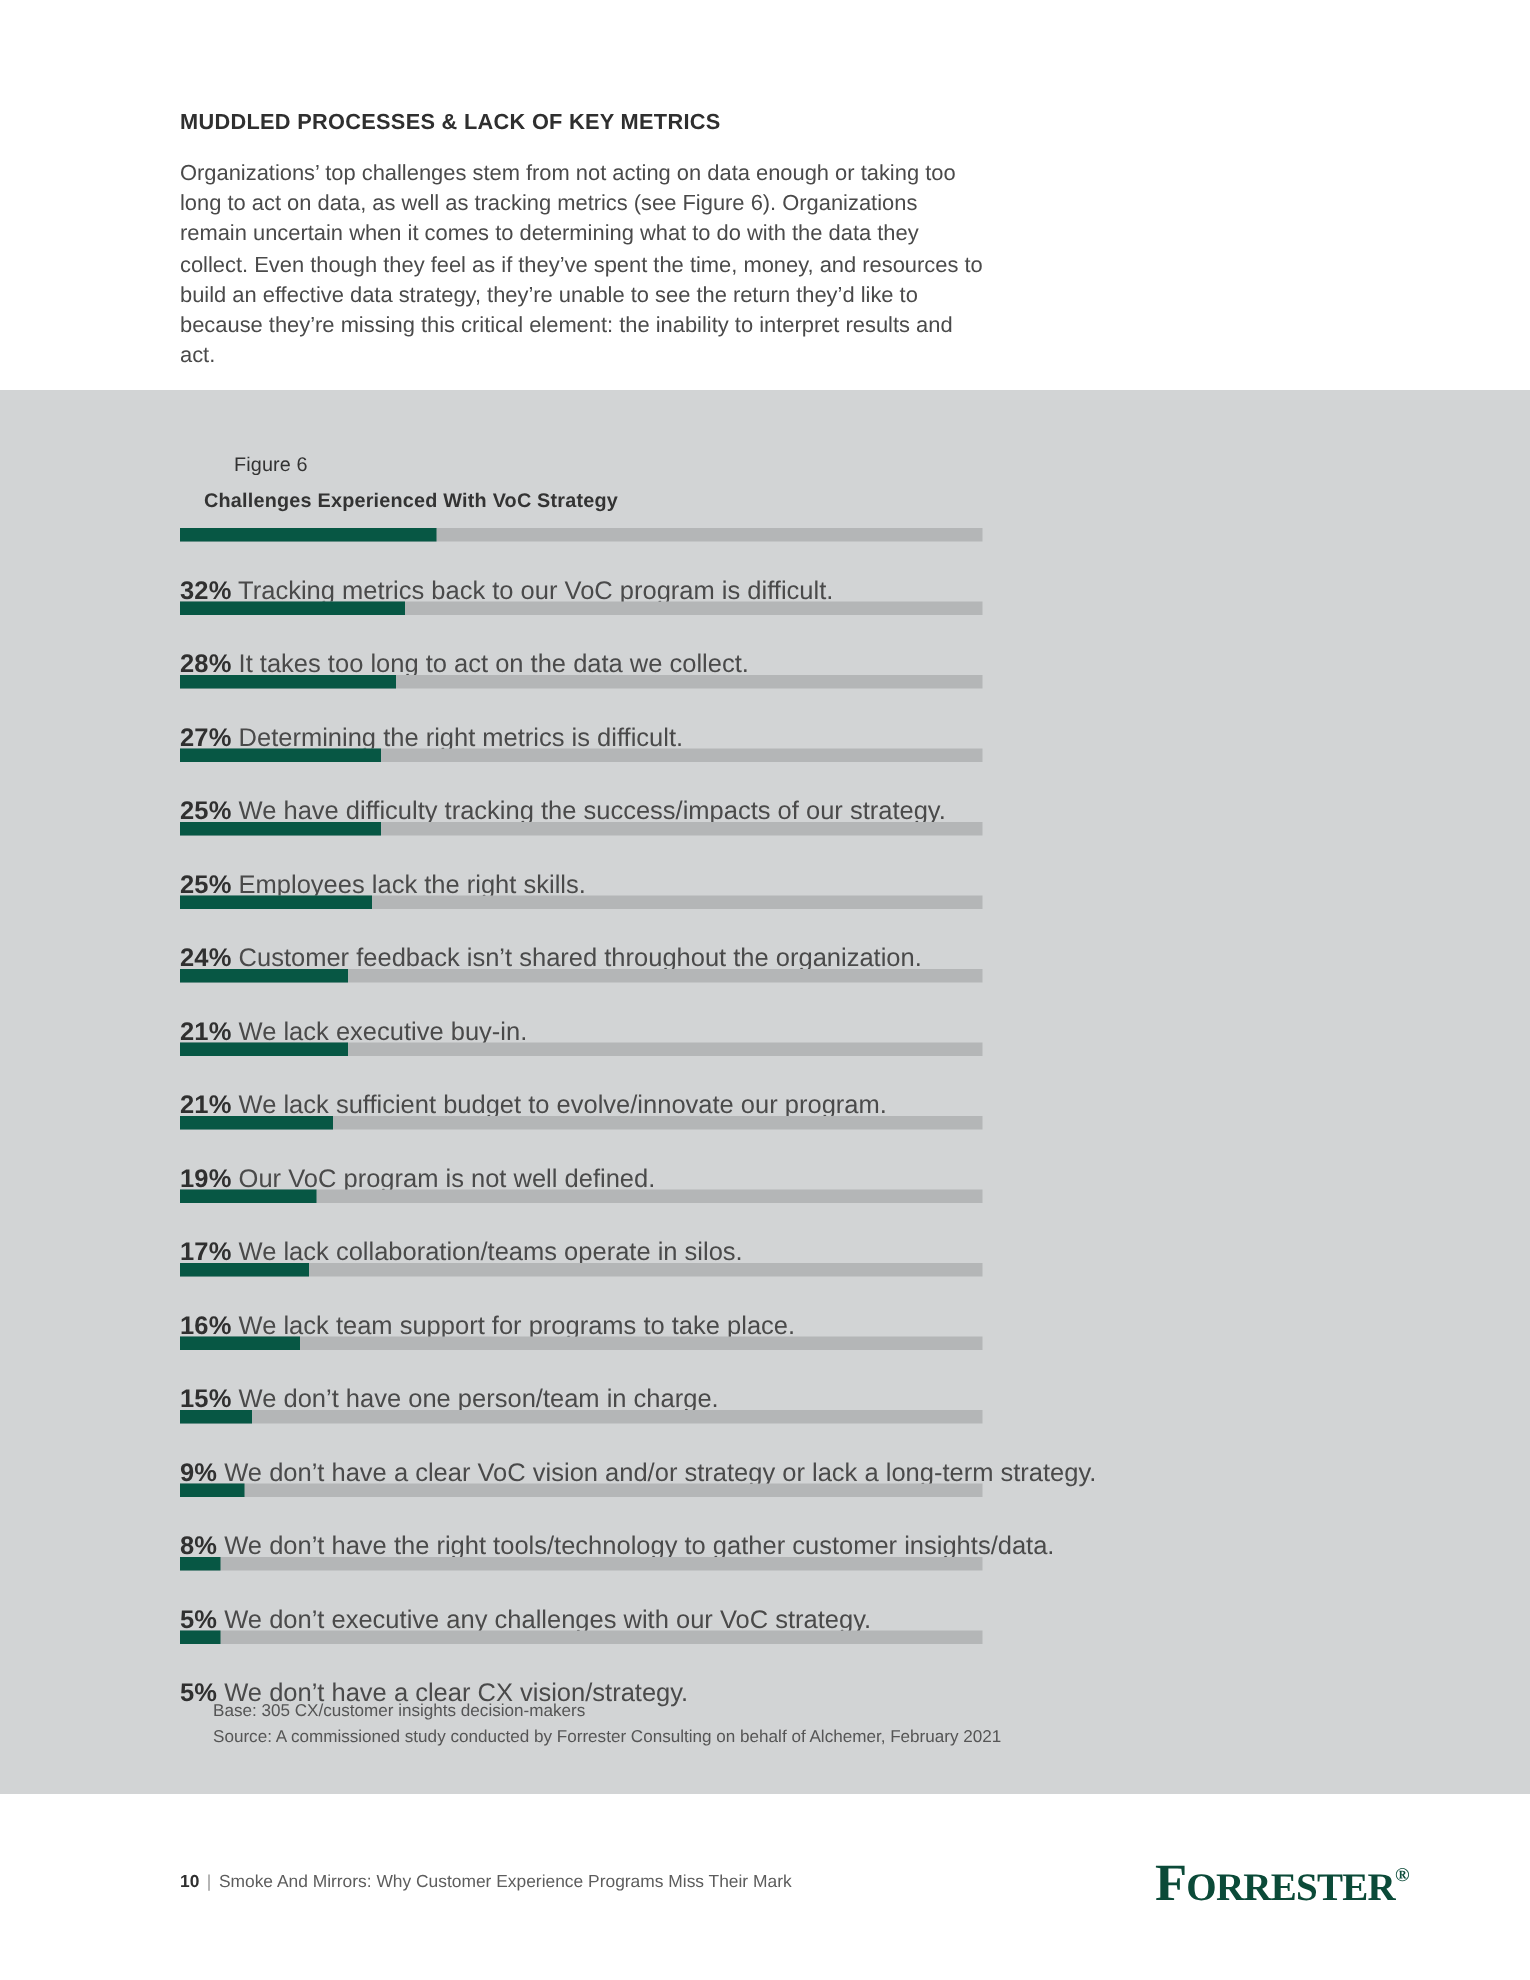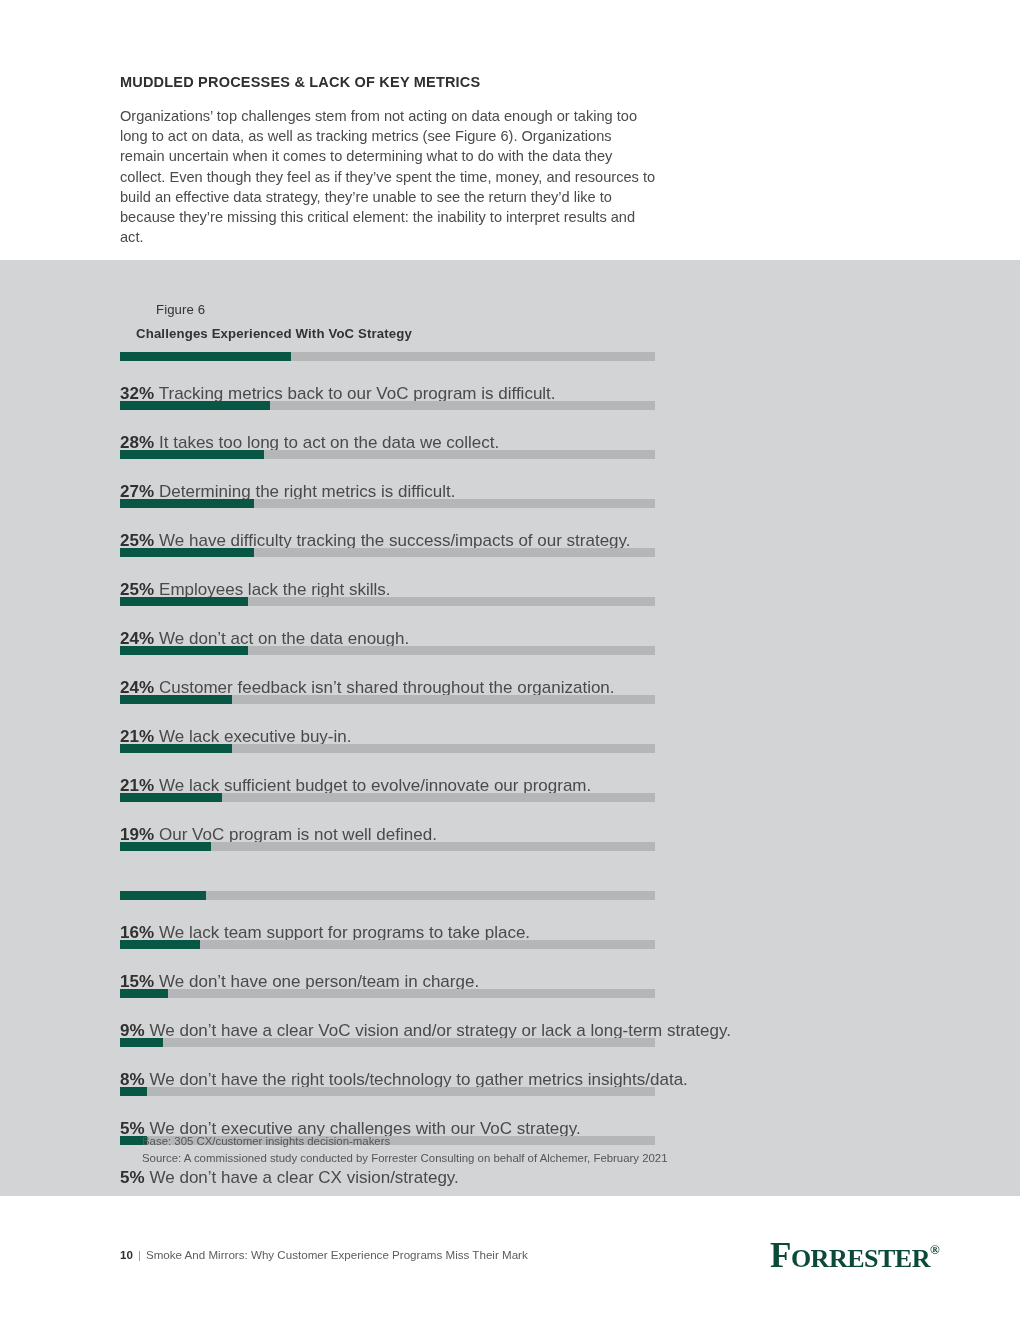--- a/index.html
+++ b/index.html
@@ -210,26 +210,20 @@
       <div class="row">
         <div class="track" style="background: rgb(180, 182, 183);">
           <div class="fill" style="width: 25%; background: rgb(7, 87, 68);"></div>
         </div>
         <div class="row-label"><span class="row-pct">25%</span><span class="row-text"> Employees lack the right skills.</span></div>
       </div>
       <div class="row">
         <div class="track" style="background: rgb(180, 182, 183);">
           <div class="fill" style="width: 24%; background: rgb(7, 87, 68);"></div>
         </div>
-        <div class="row-label"><span class="row-pct">24%</span><span class="row-text"> We don’t act on the data enough.</span></div>
-      </div>
-      <div class="row">
-        <div class="track" style="background: rgb(180, 182, 183);">
-          <div class="fill" style="width: 24%; background: rgb(7, 87, 68);"></div>
-        </div>
         <div class="row-label"><span class="row-pct">24%</span><span class="row-text"> Customer feedback isn’t shared throughout the organization.</span></div>
       </div>
       <div class="row">
         <div class="track" style="background: rgb(180, 182, 183);">
           <div class="fill" style="width: 21%; background: rgb(7, 87, 68);"></div>
         </div>
         <div class="row-label"><span class="row-pct">21%</span><span class="row-text"> We lack executive buy-in.</span></div>
       </div>
       <div class="row">
         <div class="track" style="background: rgb(180, 182, 183);">
@@ -240,20 +234,21 @@
       <div class="row">
         <div class="track" style="background: rgb(180, 182, 183);">
           <div class="fill" style="width: 19%; background: rgb(7, 87, 68);"></div>
         </div>
         <div class="row-label"><span class="row-pct">19%</span><span class="row-text"> Our VoC program is not well defined.</span></div>
       </div>
       <div class="row">
         <div class="track" style="background: rgb(180, 182, 183);">
           <div class="fill" style="width: 17%; background: rgb(7, 87, 68);"></div>
         </div>
+        <div class="row-label"><span class="row-pct">17%</span><span class="row-text"> We lack collaboration/teams operate in silos.</span></div>
       </div>
       <div class="row">
         <div class="track" style="background: rgb(180, 182, 183);">
           <div class="fill" style="width: 16%; background: rgb(7, 87, 68);"></div>
         </div>
         <div class="row-label"><span class="row-pct">16%</span><span class="row-text"> We lack team support for programs to take place.</span></div>
       </div>
       <div class="row">
         <div class="track" style="background: rgb(180, 182, 183);">
           <div class="fill" style="width: 15%; background: rgb(7, 87, 68);"></div>
@@ -263,21 +258,21 @@
       <div class="row">
         <div class="track" style="background: rgb(180, 182, 183);">
           <div class="fill" style="width: 9%; background: rgb(7, 87, 68);"></div>
         </div>
         <div class="row-label"><span class="row-pct">9%</span><span class="row-text"> We don’t have a clear VoC vision and/or strategy or lack a long-term strategy.</span></div>
       </div>
       <div class="row">
         <div class="track" style="background: rgb(180, 182, 183);">
           <div class="fill" style="width: 8%; background: rgb(7, 87, 68);"></div>
         </div>
-        <div class="row-label"><span class="row-pct">8%</span><span class="row-text"> We don’t have the right tools/technology to gather metrics insights/data.</span></div>
+        <div class="row-label"><span class="row-pct">8%</span><span class="row-text"> We don’t have the right tools/technology to gather customer insights/data.</span></div>
       </div>
       <div class="row">
         <div class="track" style="background: rgb(180, 182, 183);">
           <div class="fill" style="width: 5%; background: rgb(7, 87, 68);"></div>
         </div>
         <div class="row-label"><span class="row-pct">5%</span><span class="row-text"> We don’t executive any challenges with our VoC strategy.</span></div>
       </div>
       <div class="row">
         <div class="track" style="background: rgb(180, 182, 183);">
           <div class="fill" style="width: 5%; background: rgb(7, 87, 68);"></div>

